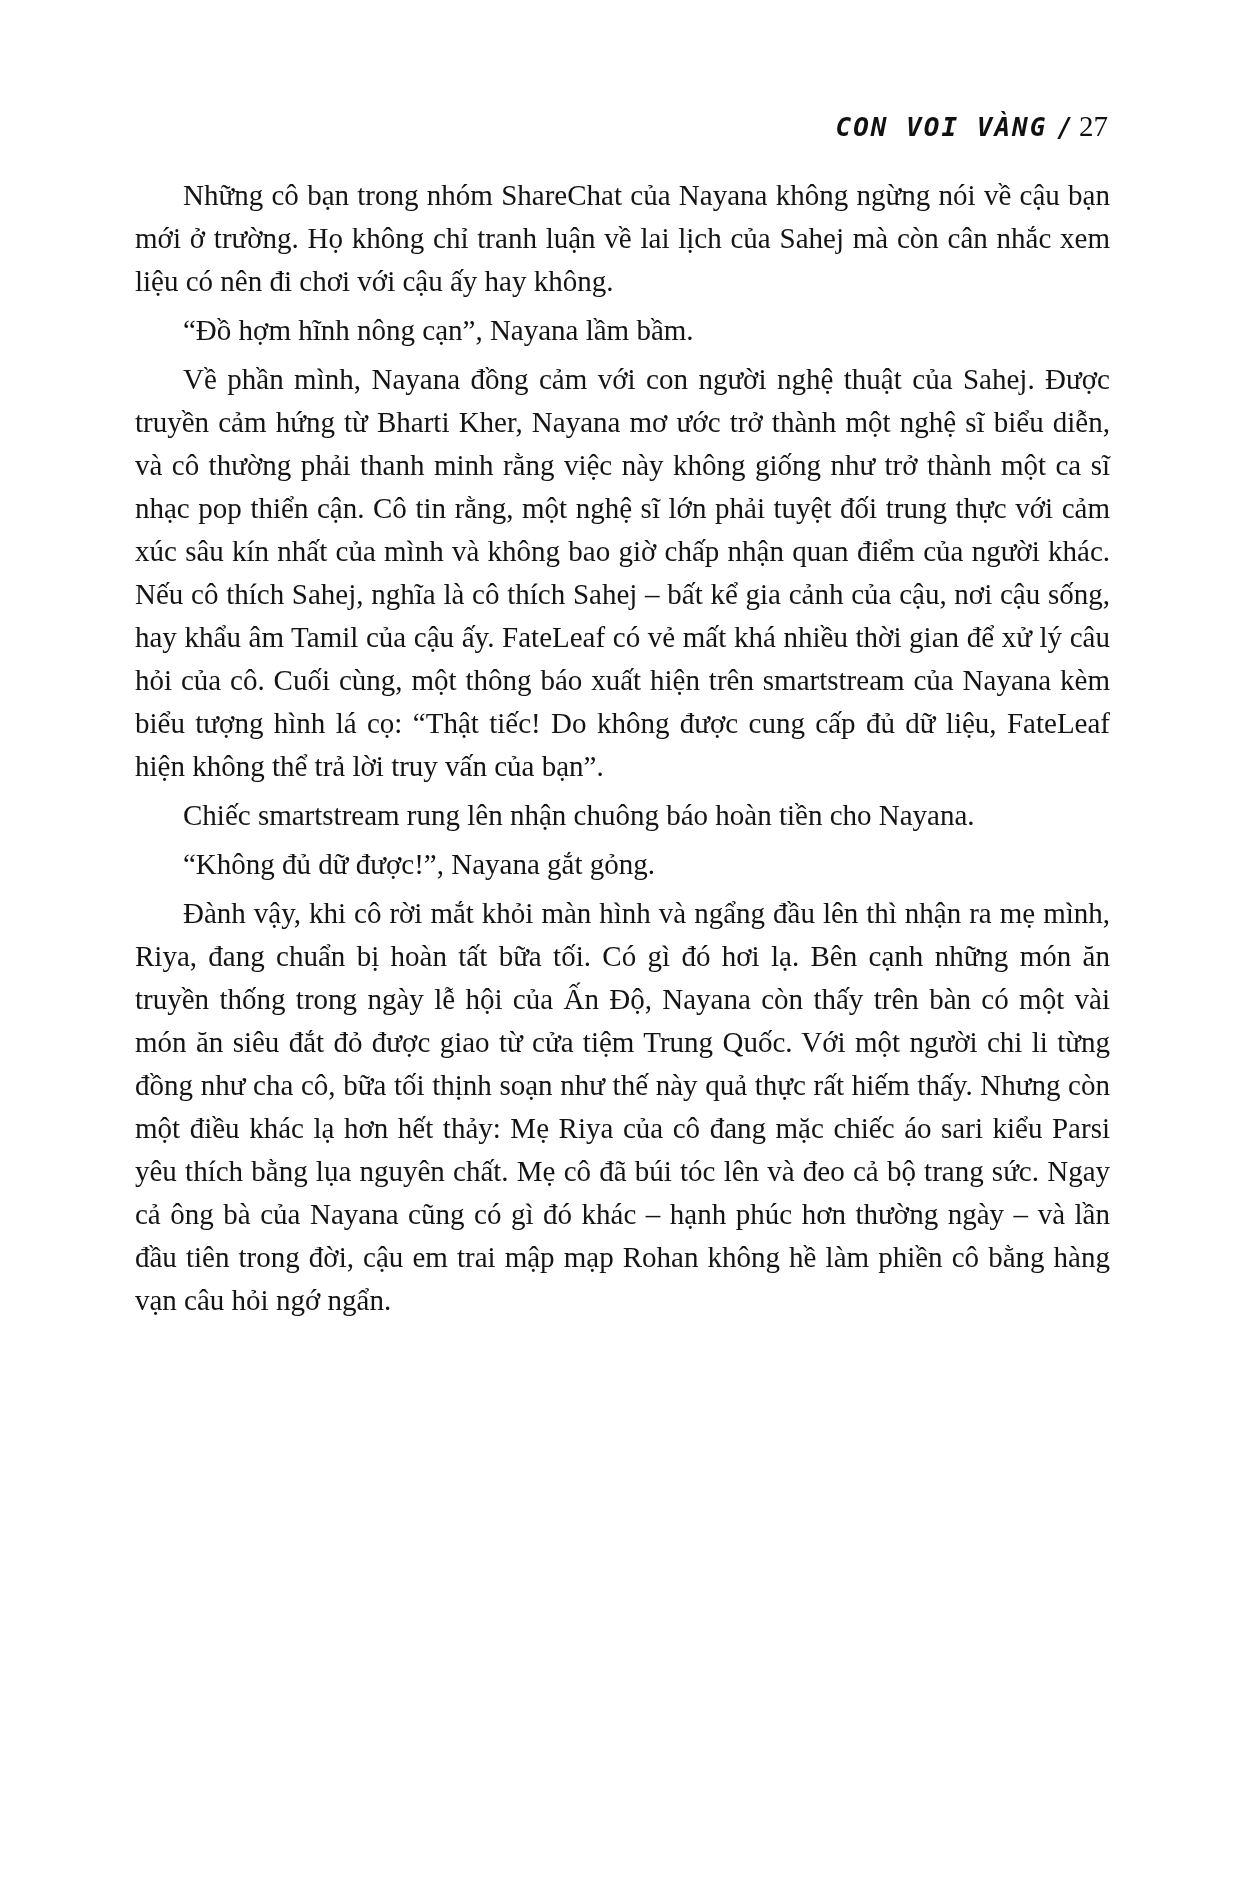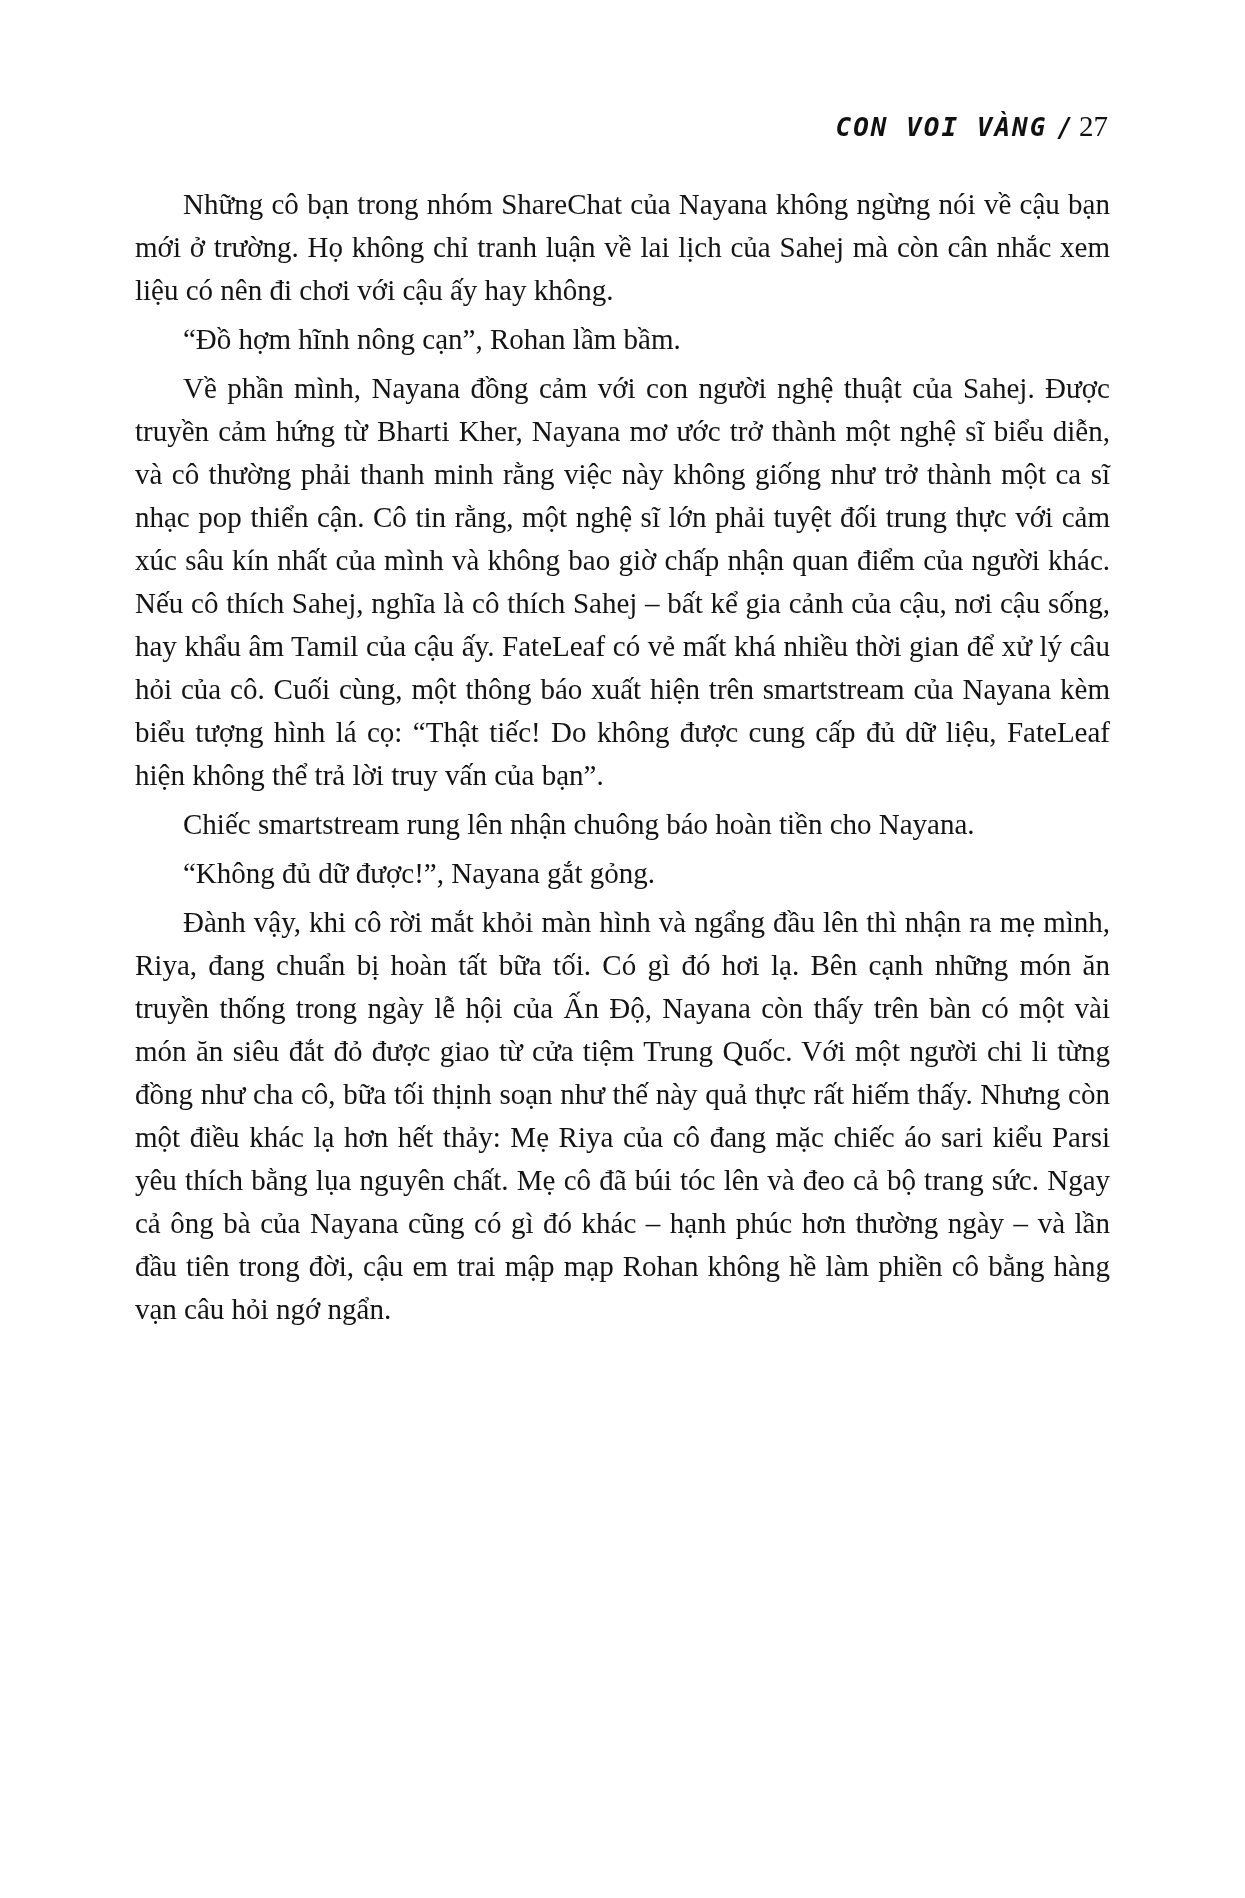--- a/index.html
+++ b/index.html
@@ -42,21 +42,21 @@
   }
   .running-header .page-number {
     font-family: "Liberation Serif", serif;
     font-style: normal;
     font-weight: normal;
     font-size: 29px;
     color: #111111;
   }
   .text-block {
     position: absolute;
-    top: 183px;
+    top: 174px;
     left: 135px;
     width: 975px;
   }
   .text-block p {
     margin: 0 0 6px 0;
     font-size: 29px;
     line-height: 43px;
     text-align: justify;
     text-indent: 48px;
     color: #141414;
@@ -69,20 +69,20 @@
 <body>
 
 <div class="page">
 
   <div class="running-header">
     <span class="chapter-title">CON VOI VÀNG</span><span class="separator">/</span><span class="page-number">27</span>
   </div>
 
   <div class="text-block">
     <p>Những cô bạn trong nhóm ShareChat của Nayana không ngừng nói về cậu bạn mới ở trường. Họ không chỉ tranh luận về lai lịch của Sahej mà còn cân nhắc xem liệu có nên đi chơi với cậu ấy hay không.</p>
-    <p>“Đồ hợm hĩnh nông cạn”, Rohan lầm bầm.</p>
+    <p>“Đồ hợm hĩnh nông cạn”, Nayana lầm bầm.</p>
     <p>Về phần mình, Nayana đồng cảm với con người nghệ thuật của Sahej. Được truyền cảm hứng từ Bharti Kher, Nayana mơ ước trở thành một nghệ sĩ biểu diễn, và cô thường phải thanh minh rằng việc này không giống như trở thành một ca sĩ nhạc pop thiển cận. Cô tin rằng, một nghệ sĩ lớn phải tuyệt đối trung thực với cảm xúc sâu kín nhất của mình và không bao giờ chấp nhận quan điểm của người khác. Nếu cô thích Sahej, nghĩa là cô thích Sahej – bất kể gia cảnh của cậu, nơi cậu sống, hay khẩu âm Tamil của cậu ấy. FateLeaf có vẻ mất khá nhiều thời gian để xử lý câu hỏi của cô. Cuối cùng, một thông báo xuất hiện trên smartstream của Nayana kèm biểu tượng hình lá cọ: “Thật tiếc! Do không được cung cấp đủ dữ liệu, FateLeaf hiện không thể trả lời truy vấn của bạn”.</p>
     <p>Chiếc smartstream rung lên nhận chuông báo hoàn tiền cho Nayana.</p>
     <p>“Không đủ dữ được!”, Nayana gắt gỏng.</p>
     <p>Đành vậy, khi cô rời mắt khỏi màn hình và ngẩng đầu lên thì nhận ra mẹ mình, Riya, đang chuẩn bị hoàn tất bữa tối. Có gì đó hơi lạ. Bên cạnh những món ăn truyền thống trong ngày lễ hội của Ấn Độ, Nayana còn thấy trên bàn có một vài món ăn siêu đắt đỏ được giao từ cửa tiệm Trung Quốc. Với một người chi li từng đồng như cha cô, bữa tối thịnh soạn như thế này quả thực rất hiếm thấy. Nhưng còn một điều khác lạ hơn hết thảy: Mẹ Riya của cô đang mặc chiếc áo sari kiểu Parsi yêu thích bằng lụa nguyên chất. Mẹ cô đã búi tóc lên và đeo cả bộ trang sức. Ngay cả ông bà của Nayana cũng có gì đó khác – hạnh phúc hơn thường ngày – và lần đầu tiên trong đời, cậu em trai mập mạp Rohan không hề làm phiền cô bằng hàng vạn câu hỏi ngớ ngẩn.</p>
   </div>
 
 </div>
 
 </body></html>

